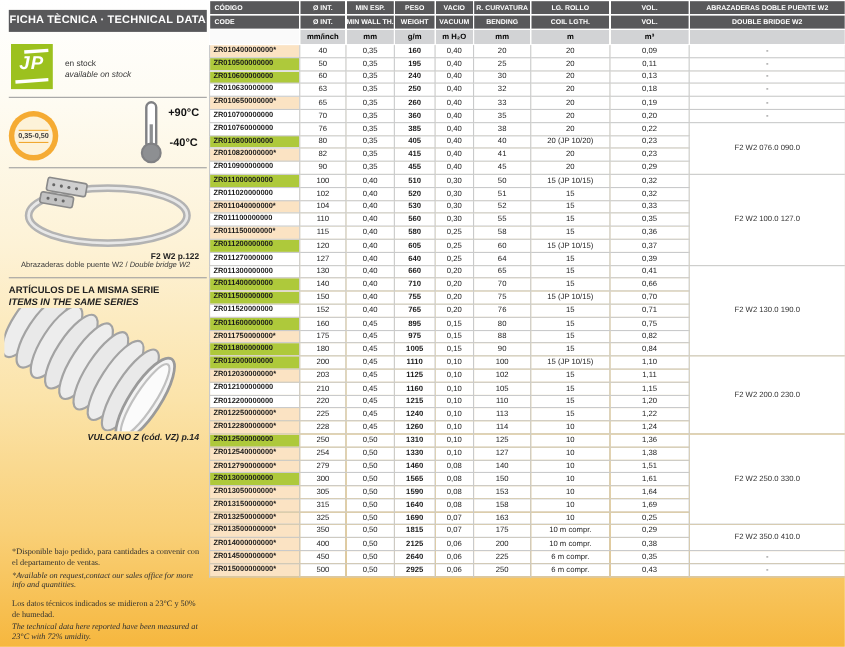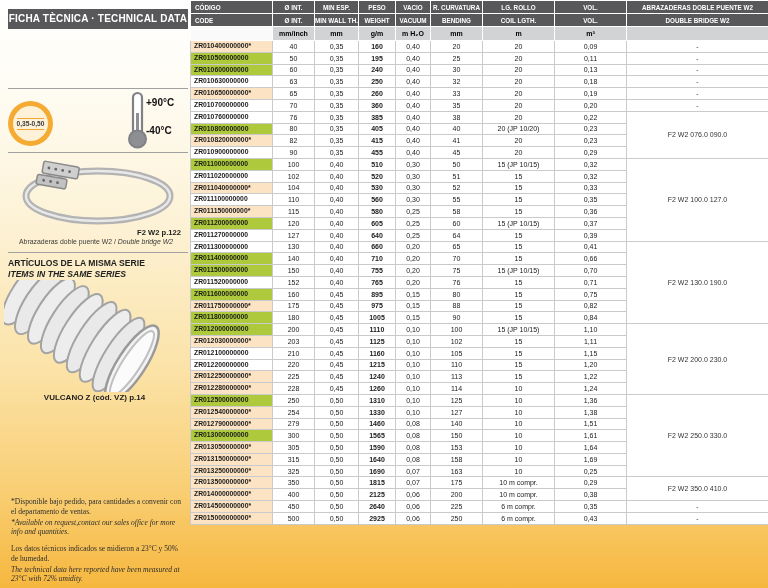--- a/index.html
+++ b/index.html
@@ -20,32 +20,32 @@
   .stock-text { margin-left:11px; margin-top:13px; font-size:7.6px; color:#3a3a3a; line-height:1.35; }
   .it { font-style:italic; }
   .divider { position:absolute; left:8px; width:180px; height:1px; background:#a0a0a0; }
   .badge { position:absolute; left:8px; top:101px; width:45px; height:45px; border-radius:50%;
     background:#f5ab33; display:flex; align-items:center; justify-content:center; }
   .badge-inner { width:35px; height:35px; border-radius:50%; background:#fdf2d8; display:flex;
     align-items:center; justify-content:center; }
   .badge-inner span { font-size:6.6px; font-weight:bold; color:#3a3a3a;
     border-top:1px solid #f0a830; border-bottom:1px solid #f0a830; padding:1.5px 0; }
   .thermo { position:absolute; left:126px; top:91px; }
-  .temps { position:absolute; left:146px; top:97px; width:42px; text-align:left;
+  .temps { position:absolute; left:146px; top:97px; width:42px; text-align:center;
     font-weight:bold; font-size:10px; color:#111; }
   .temps div + div { margin-top:17px; }
   .clamp-fig { position:absolute; left:14px; top:156px; }
   .clamp-ref { position:absolute; left:8px; top:228px; width:173px; text-align:right;
     font-weight:bold; font-size:7.6px; color:#222; }
   .clamp-caption { position:absolute; left:4px; top:238px; width:184px; text-align:center;
     font-size:6.9px; color:#3a3a3a; }
   .series-title { position:absolute; left:8px; top:258px; font-size:8.6px; font-weight:bold; color:#222; line-height:1.3; }
   .hose-fig { position:absolute; left:4px; top:280px; }
-  .vulcano { position:absolute; left:8px; top:393px; width:173px; text-align:center;
-    font-weight:bold; font-size:8px; color:#222; }
+  .vulcano { position:absolute; left:8px; top:393px; width:173px; text-align:right;
+    font-weight:bold; font-size:8px; color:#222;font-style:italic; }
   .notes { position:absolute; left:11px; top:497px; width:174px; font-size:7.5px; color:#2e2e2e; line-height:1.3;font-family:Liberation Serif, serif; }
   .notes p { margin-bottom:1px; }
   .notes .gap { margin-top:7px; }
 
   
   .tablewrap { position:absolute; left:190px; top:0; width:578px; }
   table { border-collapse:collapse; table-layout:fixed; width:578px; }
   thead th { background:#58585a; color:#fff; font-weight:bold; font-size:6.3px;
     border:1px solid #fff; height:13px; text-align:center; overflow:hidden; white-space:nowrap; }
   thead th.first { text-align:left; padding-left:4px; }
@@ -60,20 +60,29 @@
   td.clampcell { color:#333; font-size:7px; }
 </style>
 </head>
 <body>
 
 <div class="page">
 
   <aside class="sidebar">
     <div class="sb-header">FICHA TÈCNICA · TECHNICAL DATA</div>
 
+    <div class="stock-row">
+      <div class="jp-logo">
+        <span class="jp-text">JP</span>
+      </div>
+      <div class="stock-text">
+        <div>en stock</div>
+        <div class="it">available on stock</div>
+      </div>
+    </div>
 
     <div class="divider" style="top:88px"></div>
 
     <div class="badge">
       <div class="badge-inner">
         <span>0,35-0,50</span>
       </div>
     </div>
     <div class="thermo">
       <svg width="22" height="58" viewBox="0 0 22 58">

